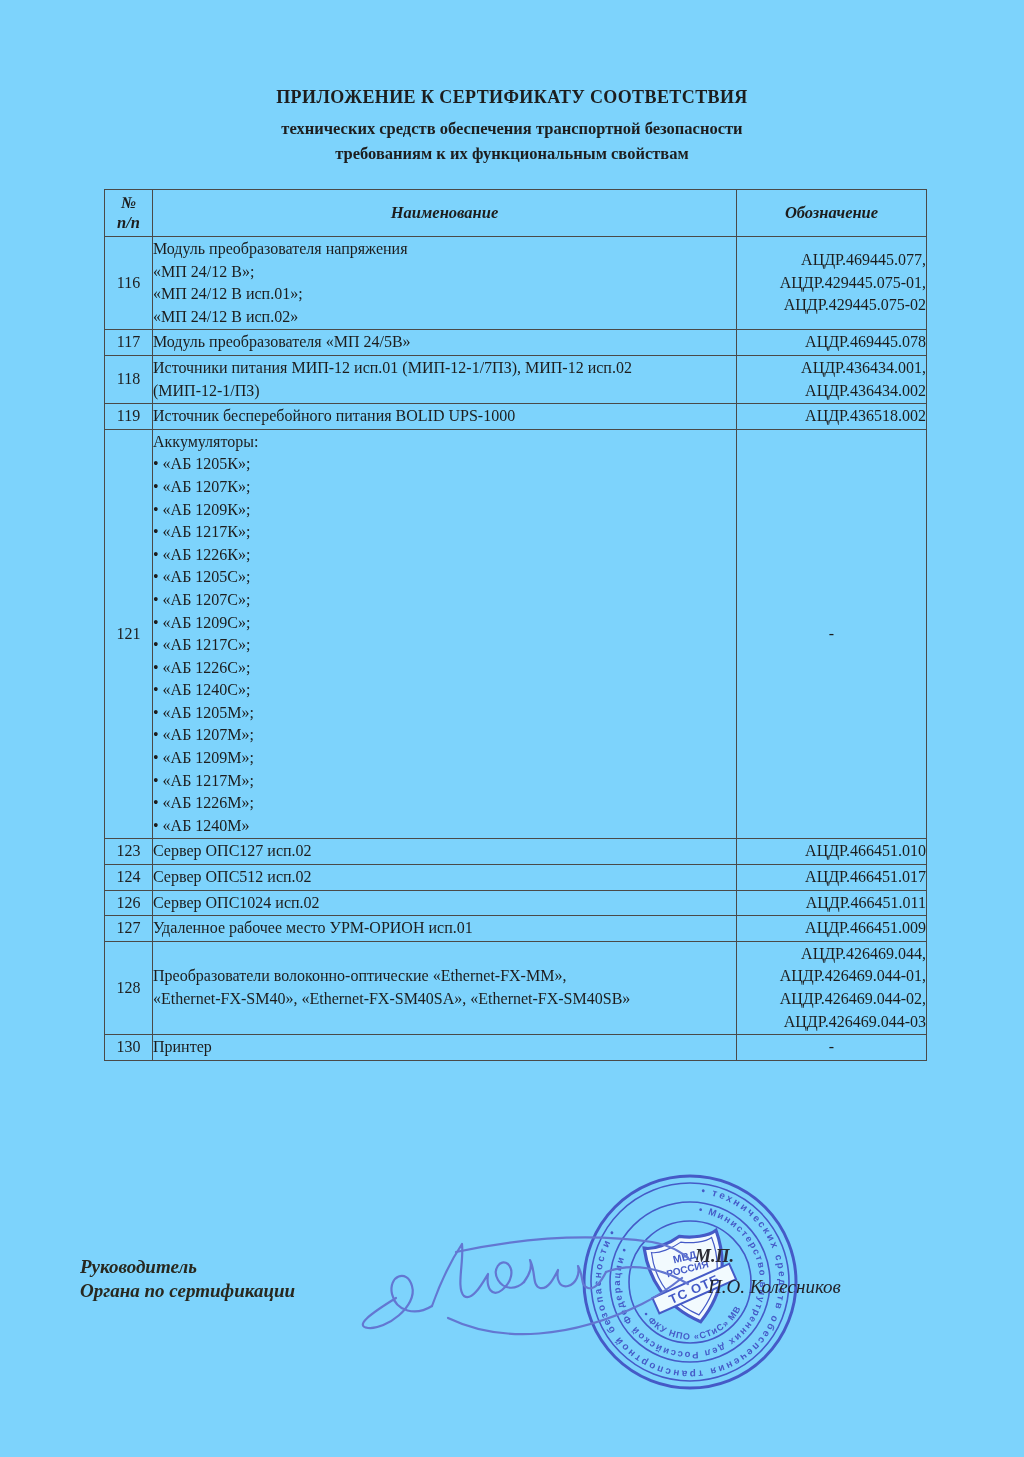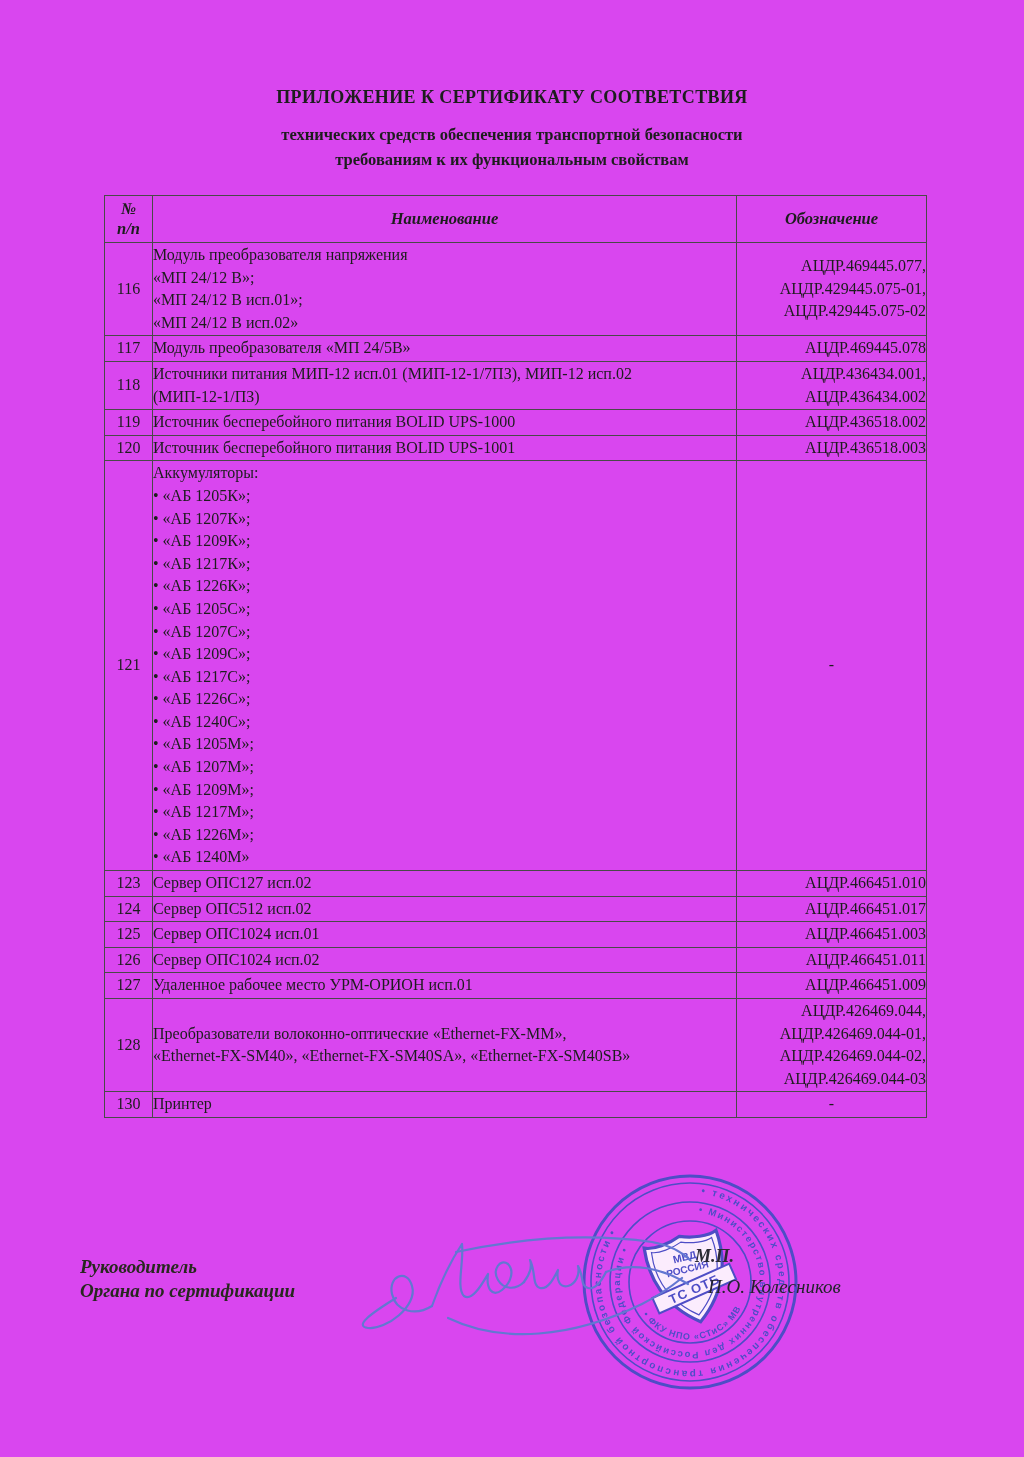--- a/index.html
+++ b/index.html
@@ -6,27 +6,27 @@
   body{
     width:1024px;height:1457px;
     background:#f4f4f2;
     font-family:"Liberation Serif","DejaVu Serif",serif;
     color:#1d1d1d;
     -webkit-font-smoothing:antialiased;
   }
   .page{
     position:relative;
     width:1024px;height:1457px;
-    background:#d946ef;
+    background:#7dd3fc;
     overflow:hidden;
   }
   
   .doc-header{text-align:center;padding-top:87px;}
   .t1{font-size:18px;font-weight:bold;letter-spacing:.4px;}
-  .t2{font-size:16.5px;font-weight:bold;margin-top:17px;}
+  .t2{font-size:16.5px;font-weight:bold;margin-top:11px;}
   .t3{font-size:16.5px;font-weight:bold;margin-top:5px;}
   .doc-num{font-size:19px;font-weight:bold;margin-top:29px;letter-spacing:.2px;}
   
   table.cert{
     border-collapse:collapse;
     margin:25px 0 0 104px;
     width:822px;
     table-layout:fixed;
   }
   table.cert th, table.cert td{
@@ -130,29 +130,20 @@
             <div class="line">АЦДР.436434.002</div>
           </td>
         </tr>
         <tr class="row">
           <td class="num">119</td>
           <td class="name">
             <div class="line">Источник бесперебойного питания BOLID UPS-1000</div>
           </td>
           <td class="desig">
             <div class="line">АЦДР.436518.002</div>
-          </td>
-        </tr>
-        <tr class="row">
-          <td class="num">120</td>
-          <td class="name">
-            <div class="line">Источник бесперебойного питания BOLID UPS-1001</div>
-          </td>
-          <td class="desig">
-            <div class="line">АЦДР.436518.003</div>
           </td>
         </tr>
         <tr class="row">
           <td class="num">121</td>
           <td class="name">
             <div class="line">Аккумуляторы:</div>
             <div class="line">• «АБ 1205К»;</div>
             <div class="line">• «АБ 1207К»;</div>
             <div class="line">• «АБ 1209К»;</div>
             <div class="line">• «АБ 1217К»;</div>
@@ -186,29 +177,20 @@
         <tr class="row">
           <td class="num">124</td>
           <td class="name">
             <div class="line">Сервер ОПС512 исп.02</div>
           </td>
           <td class="desig">
             <div class="line">АЦДР.466451.017</div>
           </td>
         </tr>
         <tr class="row">
-          <td class="num">125</td>
-          <td class="name">
-            <div class="line">Сервер ОПС1024 исп.01</div>
-          </td>
-          <td class="desig">
-            <div class="line">АЦДР.466451.003</div>
-          </td>
-        </tr>
-        <tr class="row">
           <td class="num">126</td>
           <td class="name">
             <div class="line">Сервер ОПС1024 исп.02</div>
           </td>
           <td class="desig">
             <div class="line">АЦДР.466451.011</div>
           </td>
         </tr>
         <tr class="row">
           <td class="num">127</td>

